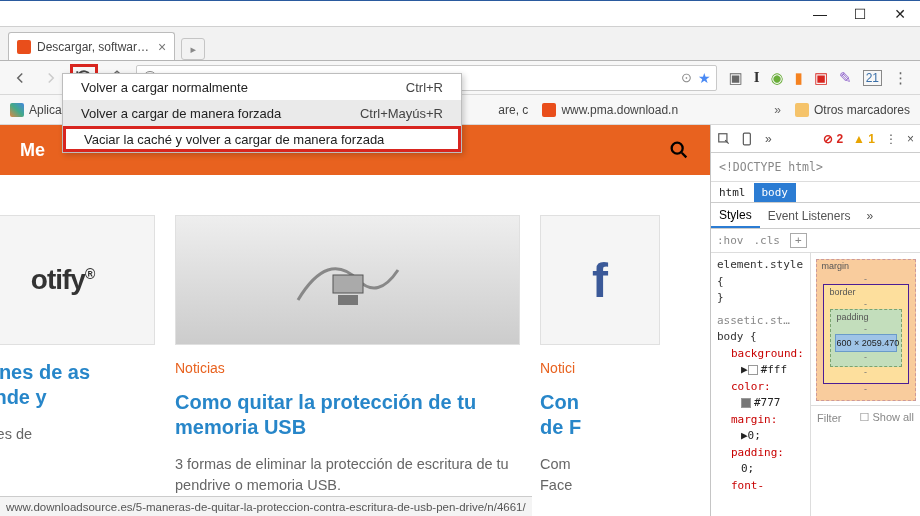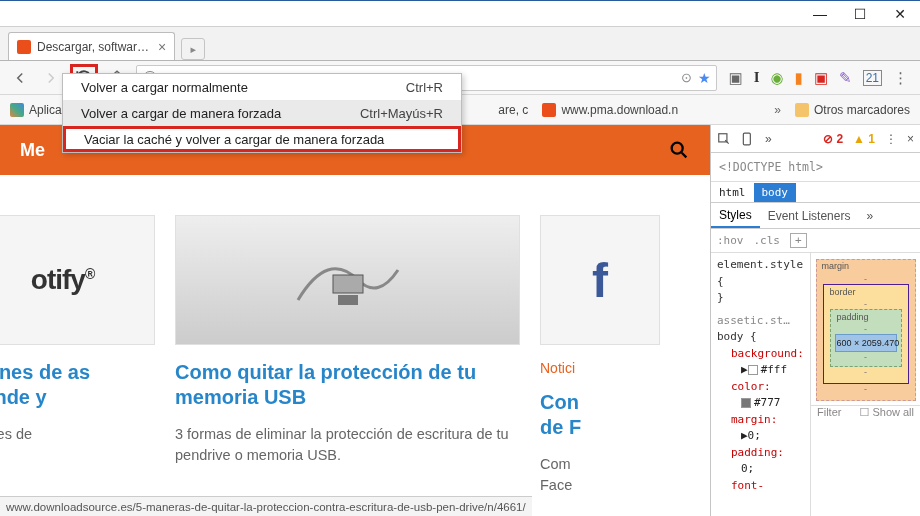--- a/index.html
+++ b/index.html
@@ -70,21 +70,21 @@
 .dt-rules .sw{display:inline-block;width:10px;height:10px;border:1px solid #999;vertical-align:middle;margin-right:3px;background:#fff}
 .dt-rules .sw.dark{background:#777}
 .dt-box{width:110px;border-left:1px solid #ddd;display:flex;flex-direction:column;align-items:center;padding:6px 0;gap:4px}
 .boxm{position:relative;width:100px;font-size:9px;font-family:Arial}
 .margin{background:#f9cc9d;border:1px dashed #c99;padding:14px 6px 6px;text-align:center}
 .margin>label,.border>label,.pad>label{position:absolute;top:2px;left:6px;font-size:9px;color:#555}
 .border{background:#fddf9d;border:1px solid #4c1d95;padding:14px 6px 6px;text-align:center;position:relative}
 .pad{background:#c3debc;border:1px dashed #7aa36f;padding:14px 4px 4px;position:relative;text-align:center}
 .cnt{background:#9fc4e7;border:1px solid #6a9bc9;padding:3px 1px;font-size:9px;white-space:nowrap}
 .dash{color:#777}
-.filter-row{height:24px;border-top:1px solid #ddd;display:flex;padding:0 6px;font-size:11px;color:#888;gap:18px}
+.filter-row{height:24px;border-top:1px solid #ddd;display:flex;align-items:center;padding:8px 6px;font-size:11px;color:#888;gap:18px}
 .computed{font-family:Consolas,monospace;font-size:10.5px;padding:2px 6px;line-height:1.5}
 .computed .p2{color:#c80000}
 .computed .v2{color:#555}
 svg{display:block}
 </style>
 </head>
 <body>
 
 <div class="window">
   <div class="user-badge">Juan M.</div>
@@ -186,20 +186,21 @@
           <div class="desc">ciones de</div>
         </div>
         <div class="card wide">
           <div class="thumb" style="background:linear-gradient(#eee,#ccc);position:relative">
               <svg width="120" height="80" viewBox="0 0 120 80">
                 <path d="M10 60 Q40 10 70 40 Q90 60 110 30" stroke="#888" stroke-width="3" fill="none"></path>
                 <rect x="45" y="35" width="30" height="18" fill="#aaa" stroke="#555"></rect>
                 <rect x="50" y="55" width="20" height="10" fill="#777"></rect>
               </svg>
             </div>
+          <div class="category">Noticias</div>
           <div class="title">Como quitar la protección de tu memoria USB</div>
           <div class="desc">3 formas de eliminar la protección de escritura de tu pendrive o memoria USB.</div>
         </div>
         <div class="card right">
           <div class="thumb">
               <span style="color:#3b5998;font-size:48px;font-weight:bold;font-family:Arial">f</span>
             </div>
           <div class="category">Notici</div>
           <div class="title" style="white-space:pre-line">Con
 de F</div>

